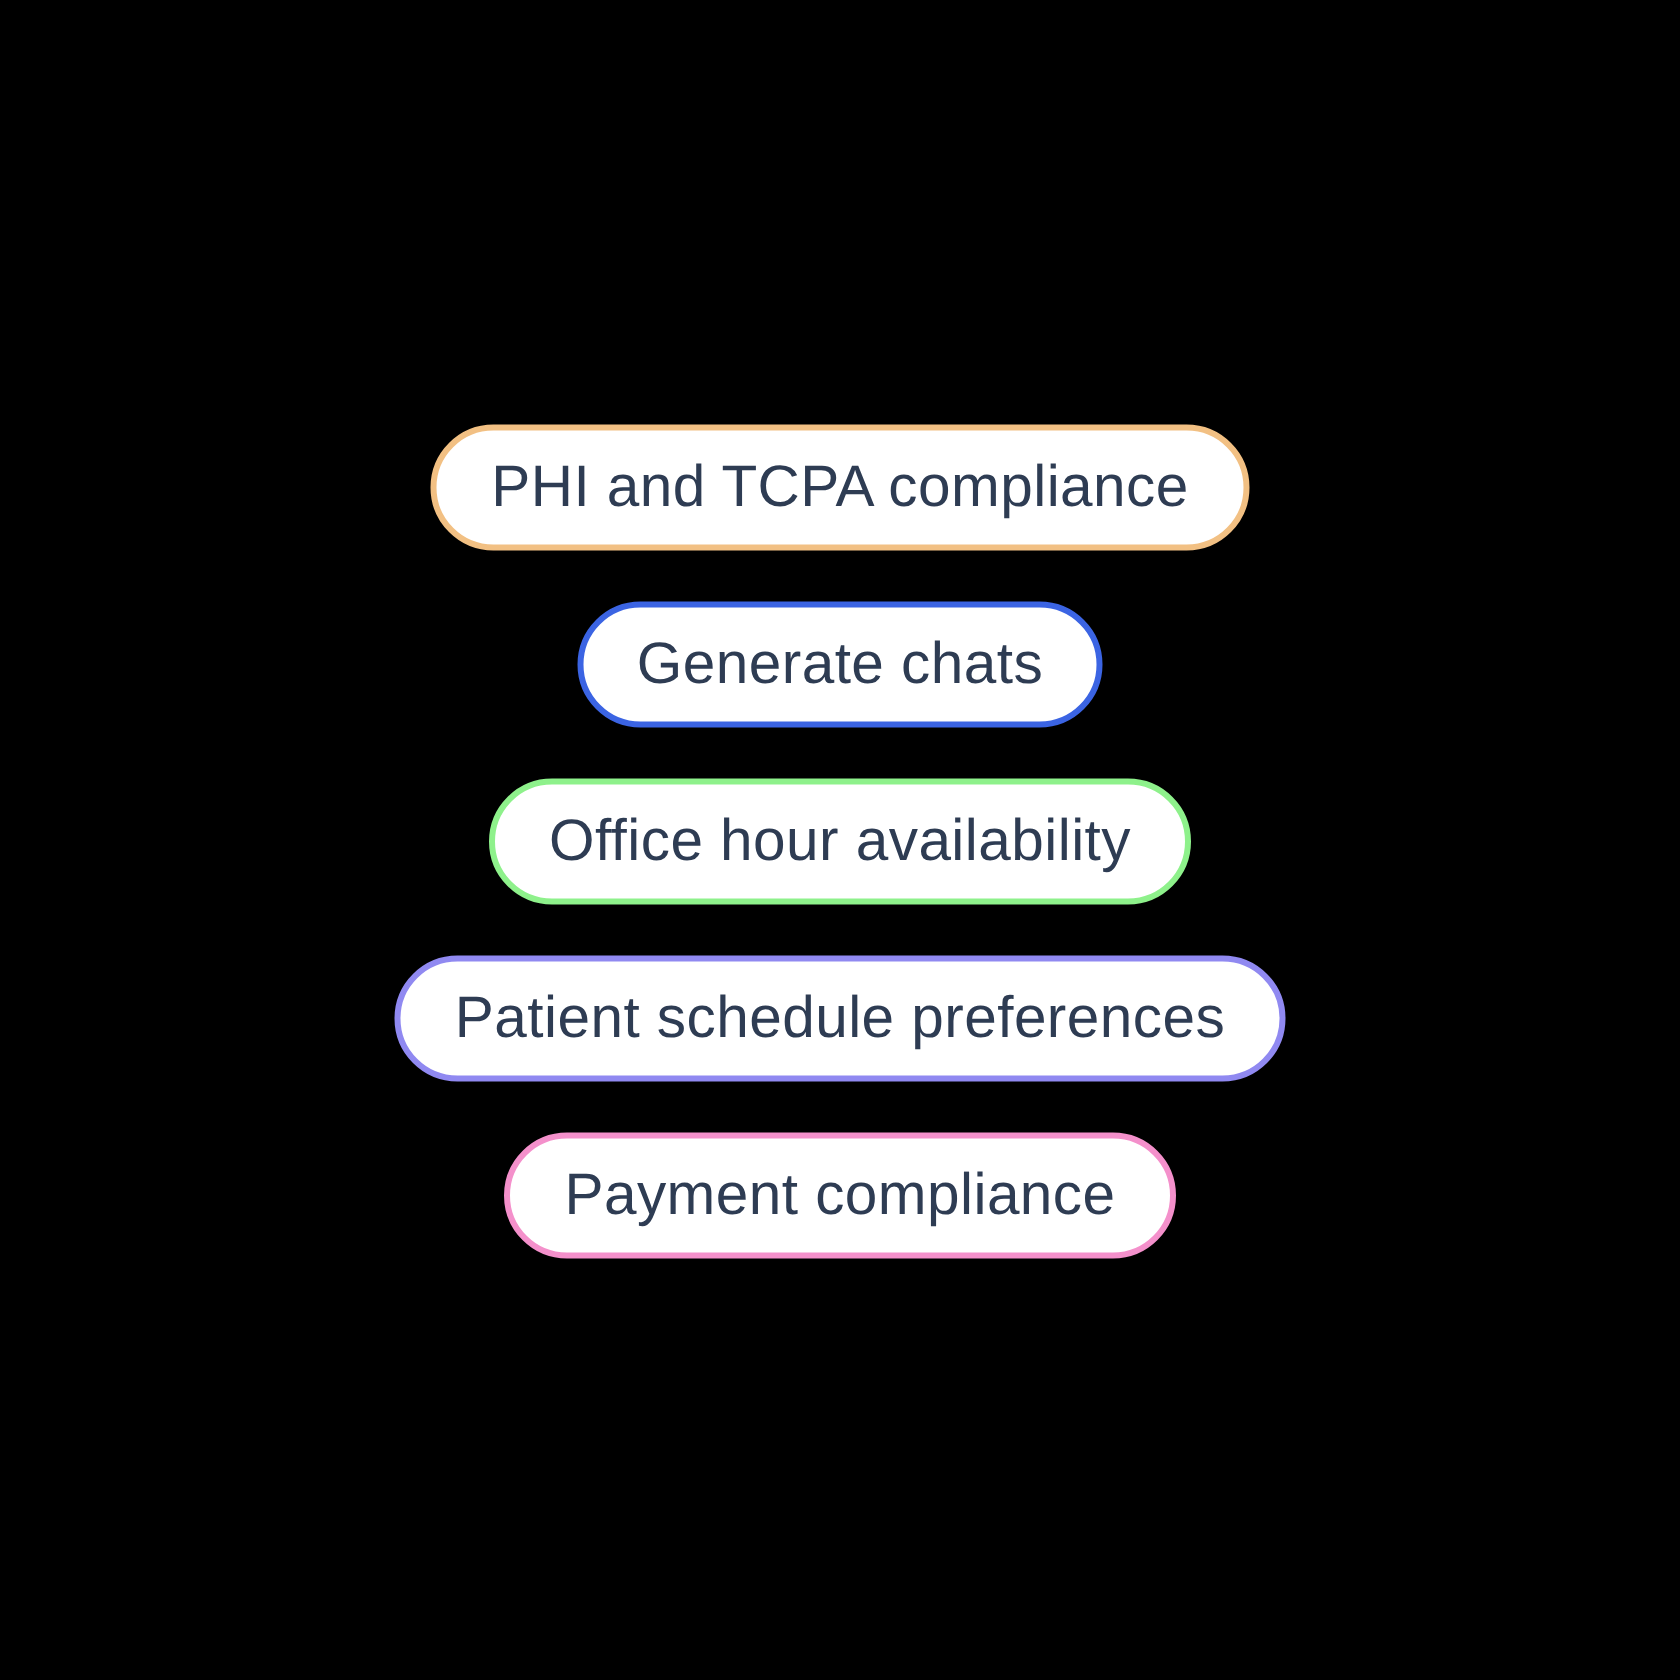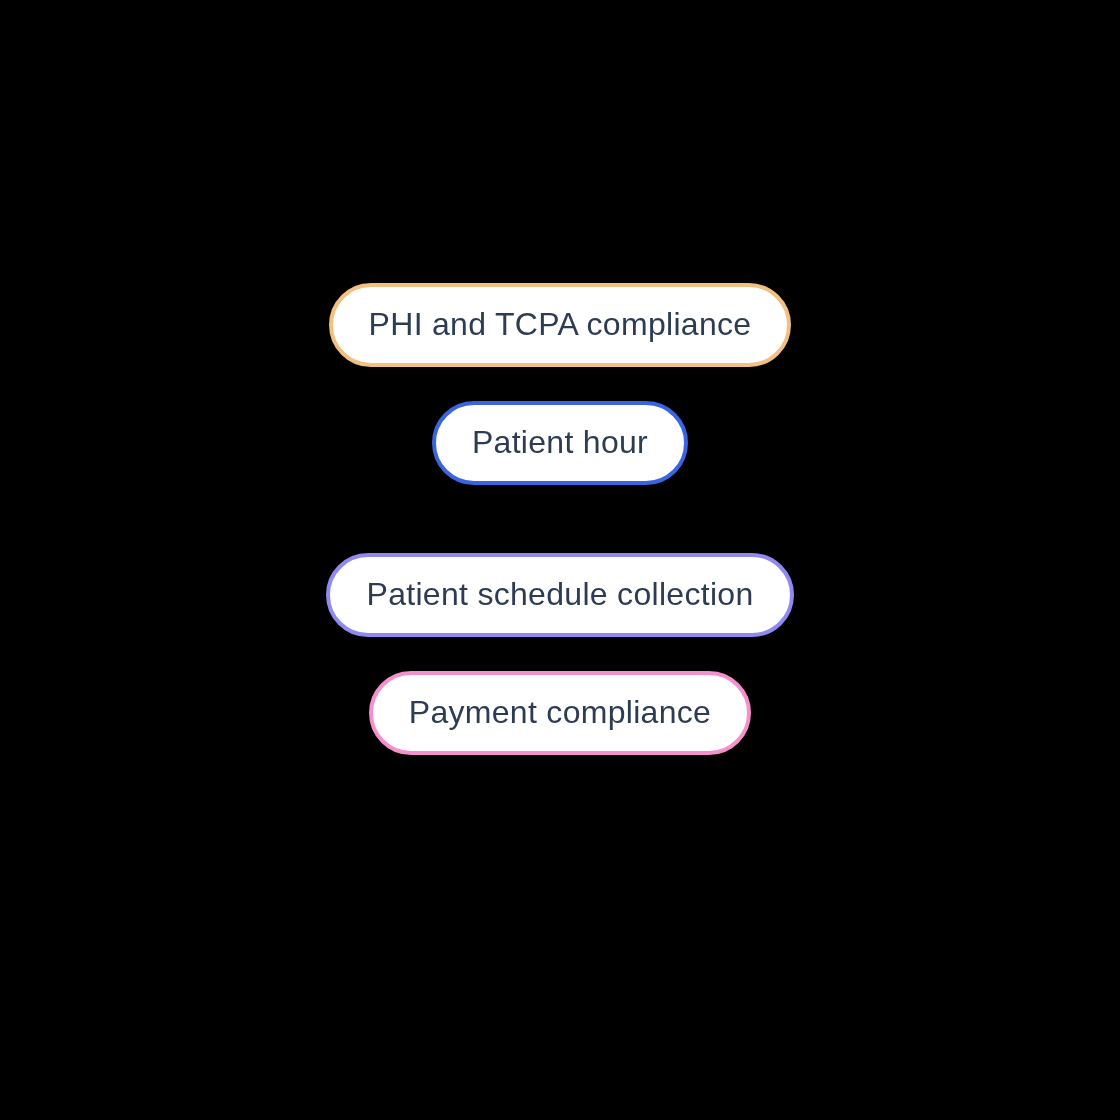--- a/index.html
+++ b/index.html
@@ -37,51 +37,54 @@
     background: #ffffff;
     border: 4px solid #cccccc; 
     border-radius: 42px;
     display: flex;
     align-items: center;
     justify-content: center;
     padding: 0 36px;
     white-space: nowrap;
   }
   .pill-label {
-    font-size: 32px;
+    font-size: 39px;
     font-weight: 500;
     letter-spacing: 0.3px;
     color: #2e3c53;
     line-height: 1;
     padding-bottom: 2px;
   }
 </style>
 </head>
 <body>
 
 <div class="canvas">
 
   <div class="pill-row">
     <div class="pill" style="border-color: rgb(242, 192, 131);">
       <span class="pill-label">PHI and TCPA compliance</span>
     </div>
   </div>
 
   <div class="pill-row">
     <div class="pill" style="border-color: rgb(59, 100, 227);">
-      <span class="pill-label">Patient hour</span>
+      <span class="pill-label">Generate chats</span>
     </div>
   </div>
 
   <div class="pill-row">
+    <div class="pill" style="border-color: rgb(142, 241, 139);">
+      <span class="pill-label">Office hour availability</span>
+    </div>
   </div>
 
   <div class="pill-row">
     <div class="pill" style="border-color: rgb(144, 137, 241);">
-      <span class="pill-label">Patient schedule collection</span>
+      <span class="pill-label">Patient schedule preferences</span>
     </div>
   </div>
 
   <div class="pill-row">
     <div class="pill" style="border-color: rgb(244, 144, 203);">
       <span class="pill-label">Payment compliance</span>
     </div>
   </div>
 
 </div>

